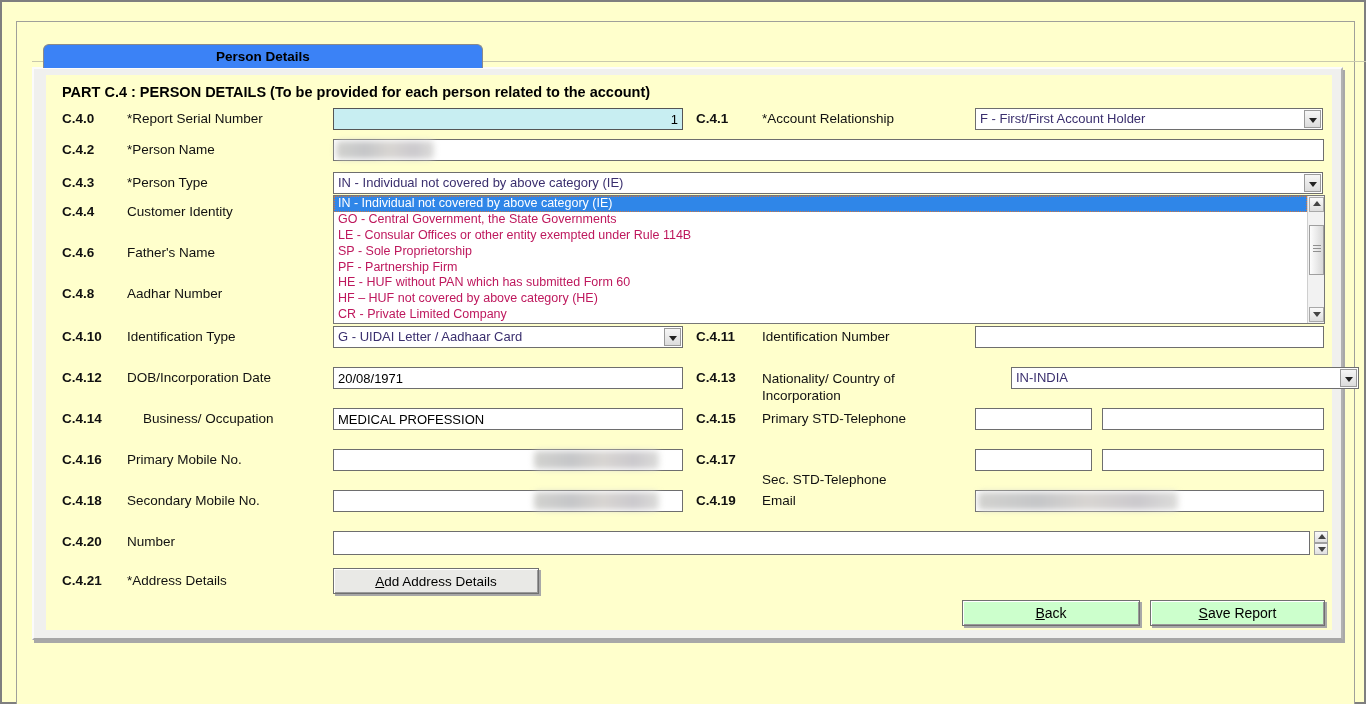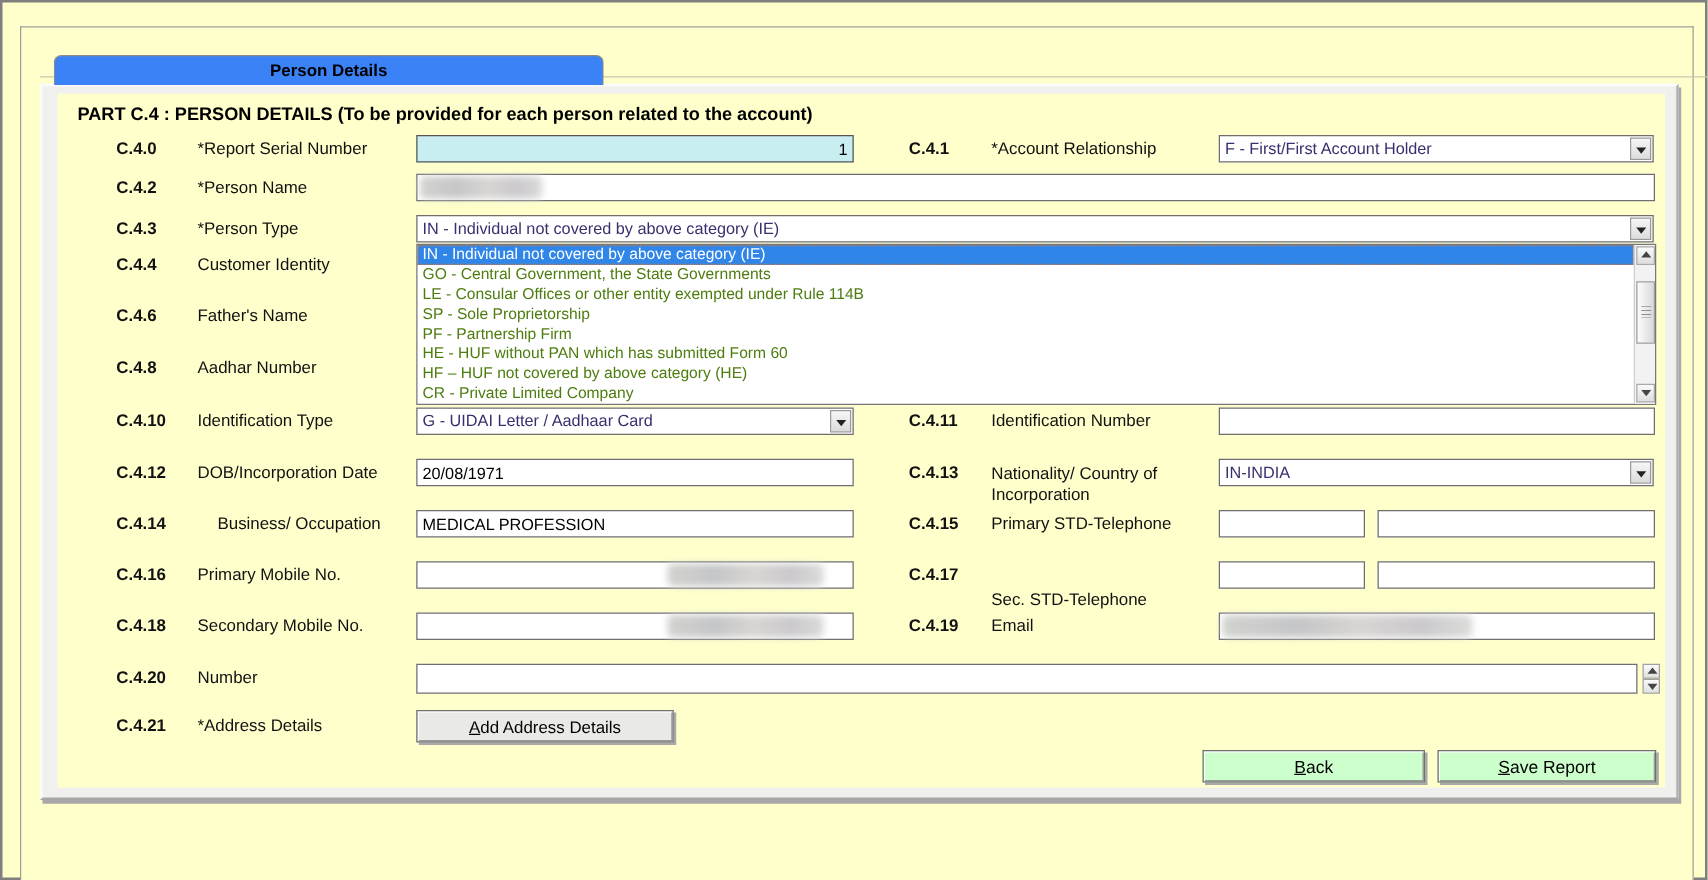--- a/index.html
+++ b/index.html
@@ -26,21 +26,21 @@
            background:#f0f0ee; border:2px solid; z-index:2;
            border-color:#fbfbfb #b2b2b2 #a6a6a6 #fbfbfb;
            box-shadow:2px 3px 0 #a8a8a8; }
   .content { position:absolute; left:12px; top:6px; right:9px; bottom:8px;
              background:#ffffcc; }
 
   .form-title { position:absolute; left:60px; top:82px; font-size:14.5px;
                 font-weight:bold; color:#000; z-index:4; white-space:nowrap; }
 
   .fnum, .flabel { position:absolute; z-index:4; font-size:13.5px; color:#111;
-                   line-height:22px; white-space:nowrap;margin-left:31px; }
+                   line-height:22px; white-space:nowrap; }
   .fnum { font-weight:bold; }
   .flabel.wrap { white-space:normal; line-height:17px; padding-top:3px; }
 
   .tin { position:absolute; z-index:4; height:22px; background:#fff;
          border:1px solid #6e6e6e; font-family:"Liberation Sans",sans-serif;
          font-size:13px; color:#000; padding:0 4px; line-height:20px; }
   input.tin { outline:none; }
   .tin.highlight { background:#c8eef2; text-align:right; border-color:#555; }
   .fieldbox { position:absolute; z-index:4; height:22px; background:#fff;
               border:1px solid #6e6e6e; }
@@ -60,21 +60,21 @@
               border-left:4px solid transparent; border-right:4px solid transparent;
               border-top:5px solid #222; }
   .tri-up-s { position:absolute; left:3px; top:3px; width:0; height:0;
               border-left:4px solid transparent; border-right:4px solid transparent;
               border-bottom:5px solid #444; }
   .tri-down-s { position:absolute; left:3px; top:4px; width:0; height:0;
                 border-left:4px solid transparent; border-right:4px solid transparent;
                 border-top:5px solid #444; }
 
   .listbox { position:absolute; z-index:6; background:#fff; border:1px solid #777; }
-  .opt { height:15.875px; line-height:15.8px; font-size:12.5px; color:#4d7c0f;
+  .opt { height:15.875px; line-height:15.8px; font-size:12.5px; color:#be185d;
          padding-left:4px; margin-right:17px; white-space:nowrap; overflow:hidden;
          cursor:default; }
   .opt.selected { background:#2f86e8; color:#fff; outline:1px dotted #cc7744;
                   outline-offset:-1px; }
 
   .vscroll { position:absolute; right:0; top:0; width:17px; bottom:0;
              background:#f2f2f2; border-left:1px solid #cfcfcf; }
   .sb-btn { position:absolute; left:1px; width:15px; height:15px;
             background:linear-gradient(#fafafa,#dedede); border:1px solid #a9a9a9; }
   .sb-up { top:1px; } .sb-down { bottom:1px; }
@@ -179,21 +179,21 @@
   </div>
   <div class="fnum" style="left:694px;top:324px">C.4.11</div>
   <div class="flabel" style="left:760px;top:324px">Identification Number</div>
   <input class="tin" style="left: 973px; top: 324px; width: 349px;" value="">
 
   <div class="fnum" style="left:60px;top:365px">C.4.12</div>
   <div class="flabel" style="left:125px;top:365px">DOB/Incorporation Date</div>
   <input class="tin" style="left: 331px; top: 365px; width: 350px;" value="20/08/1971">
   <div class="fnum" style="left:694px;top:365px">C.4.13</div>
   <div class="flabel wrap" style="left:760px;top:365px;width:200px">Nationality/ Country of Incorporation</div>
-  <div class="combo" style="left:973px;top:365px;width:348px">
+  <div class="combo" style="left:1009px;top:365px;width:348px">
     <span class="combo-val">IN-INDIA</span>
     <span class="combo-btn">
         <i class="tri-down"></i>
       </span>
   </div>
 
   <div class="fnum" style="left:60px;top:406px">C.4.14</div>
   <div class="flabel" style="left:141px;top:406px">Business/ Occupation</div>
   <input class="tin" style="left: 331px; top: 406px; width: 350px;" value="MEDICAL PROFESSION">
   <div class="fnum" style="left:694px;top:406px">C.4.15</div>

